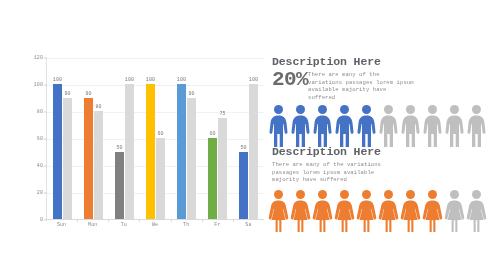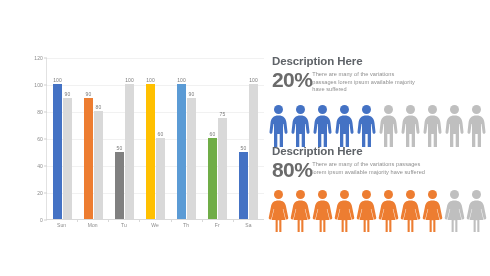--- a/index.html
+++ b/index.html
@@ -14,20 +14,21 @@
     font-family: "Liberation Sans", sans-serif;
     position: relative;
   }
 
   #slide {
     position: absolute;
     left: 0; top: 0;
     width: 490px;
     height: 276px;
     background: #ffffff;
+    font-family: Liberation Mono, monospace;
   }
 
   
   #chart-panel {
     position: absolute;
     left: 18px;
     top: 50px;
     width: 246px;
     height: 190px;
   }
@@ -367,21 +368,20 @@
         <svg viewBox="0 0 42 88" xmlns="http://www.w3.org/2000/svg">
           <circle cx="21" cy="11" r="9" fill="#BFBFBF"></circle>
           <path d="M21 23 C11 23 6 28 5 38 L3 56 C2.6 60 8 61 8.8 57 L11 40 L12 40 L12 86 L18.6 86 L18.6 60 L23.4 60 L23.4 86 L30 86 L30 40 L31 40 L33.2 57 C34 61 39.4 60 39 56 L37 38 C36 28 31 23 21 23 Z" fill="#BFBFBF"></path>
         </svg>
       </div>
     </div>
 
   <div class="info-block" id="info-block-2">
     <div class="info-title">Description Here</div>
     <div class="info-row">
-      <div class="info-pct">80%</div>
       <div class="info-text">There are many of the variations passages lorem ipsum available majority have suffered</div>
     </div>
   </div>
   <div class="pictogram" id="pictogram-female">
       <div class="figure">
         <svg viewBox="0 0 42 88" xmlns="http://www.w3.org/2000/svg">
           <circle cx="21" cy="11" r="9" fill="#ED7D31"></circle>
           <path d="M21 23 C12 23 7.5 27 6 35 L1.5 57 C0.8 61 6 62.4 7 58.4 L11.5 40 L12.4 40 L7 62 L15.2 62 L15.2 86 L19.4 86 L19.4 62.5 L22.6 62.5 L22.6 86 L26.8 86 L26.8 62 L35 62 L29.6 40 L30.5 40 L35 58.4 C36 62.4 41.2 61 40.5 57 L36 35 C34.5 27 30 23 21 23 Z" fill="#ED7D31"></path>
         </svg>
       </div>

